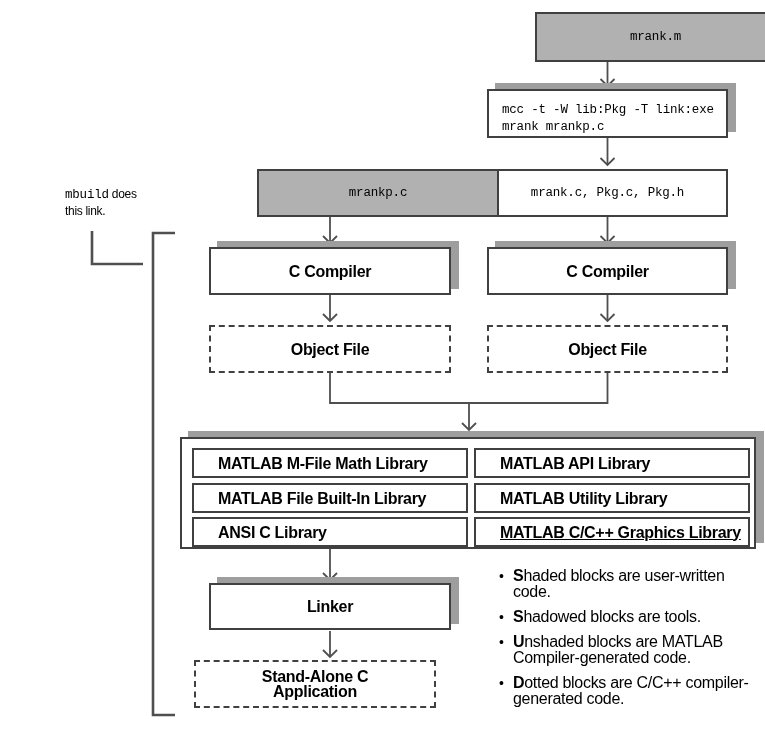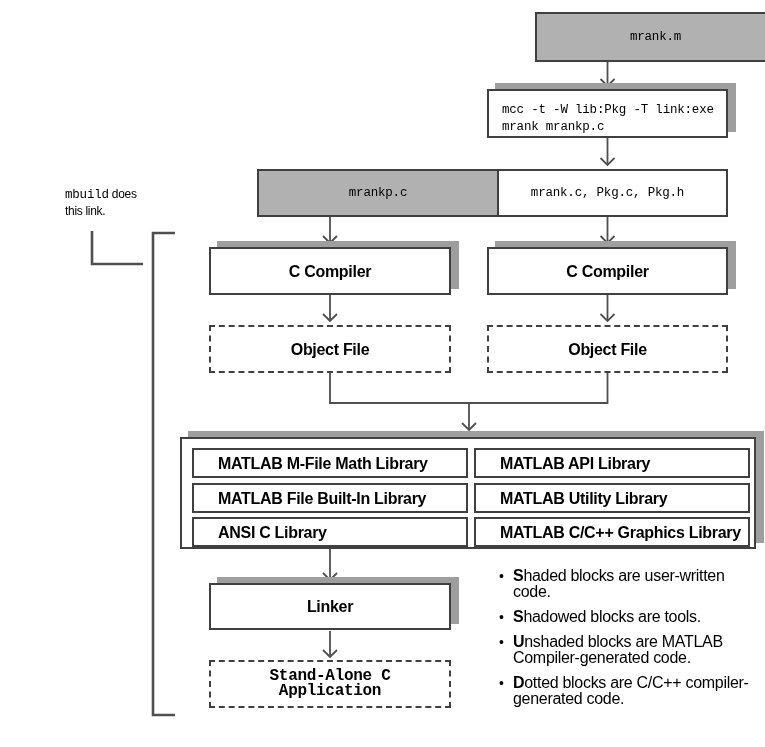--- a/index.html
+++ b/index.html
@@ -146,30 +146,30 @@
     </div>
     <div class="libbox" style="left:10px;top:78px;">
       <span class="lbl">ANSI C Library</span>
     </div>
     <div class="libbox" style="left:292px;top:9px;">
       <span class="lbl">MATLAB API Library</span>
     </div>
     <div class="libbox" style="left:292px;top:44px;">
       <span class="lbl">MATLAB Utility Library</span>
     </div>
-    <div class="libbox" style="left:292px;top:78px;">
+    <div class="libbox" style="left:292px;top:78px;text-decoration:underline;">
       <span class="lbl">MATLAB C/C++ Graphics Library</span>
     </div>
   </div>
 
   <div class="box shadowed" style="left:209px;top:583px;width:242px;height:47px;">
     <span class="lbl">Linker</span>
   </div>
 
-  <div class="box dotted" style="left:209px;top:660px;width:242px;height:48px;font-family:Liberation Mono, monospace;">
+  <div class="box dotted" style="left:194px;top:660px;width:242px;height:48px;">
     <div class="lbl">
       <span>Stand-Alone C</span><br>
       <span>Application</span>
     </div>
   </div>
 
   <div class="legend">
     <div class="item">Shaded blocks are user-written code.</div>
     <div class="item">Shadowed blocks are tools.</div>
     <div class="item">Unshaded blocks are MATLAB Compiler-generated code.</div>

